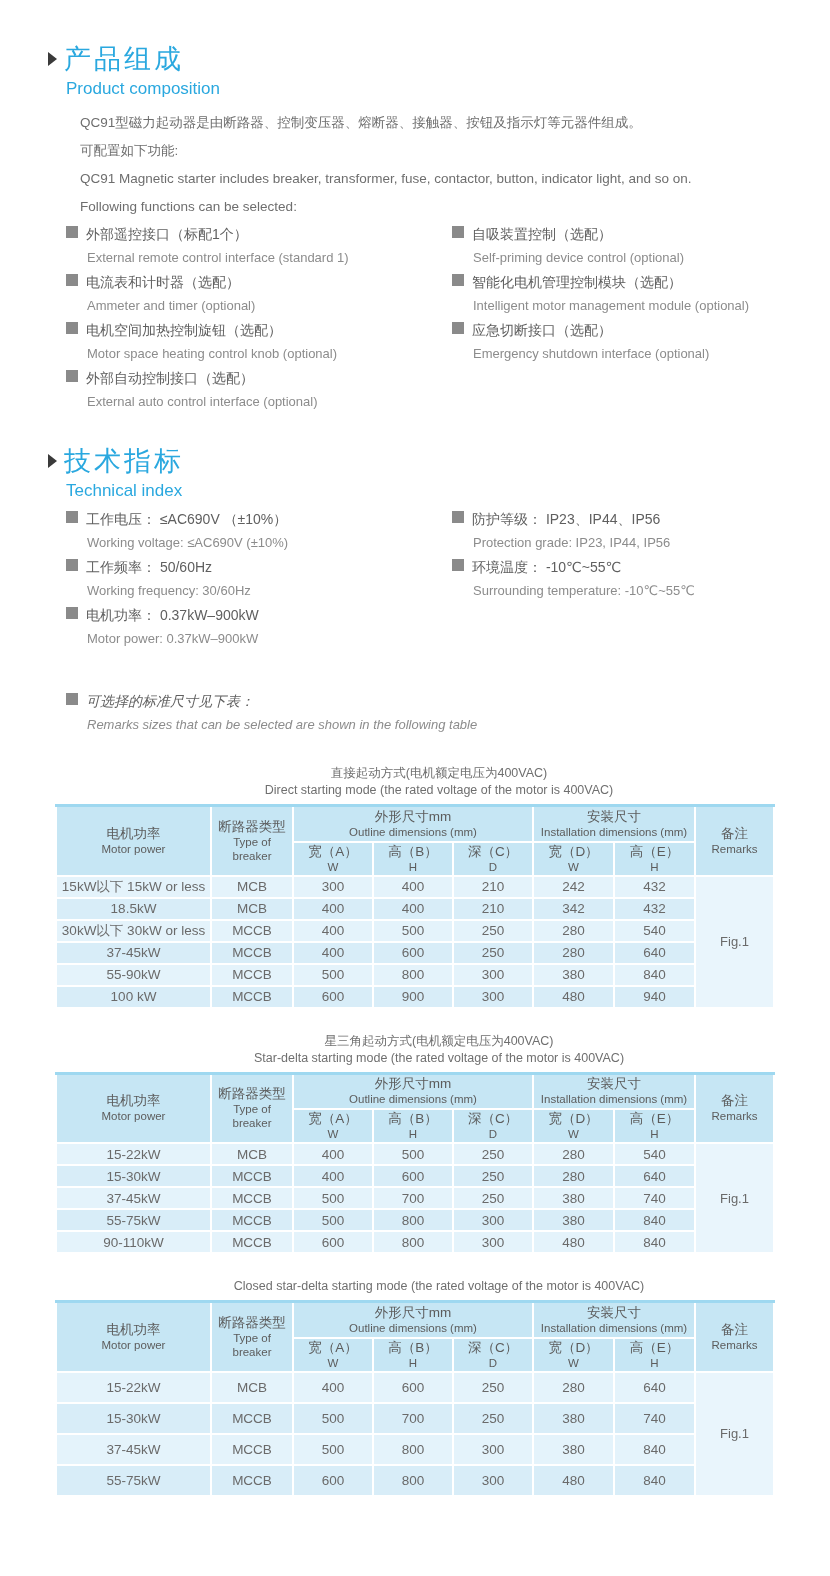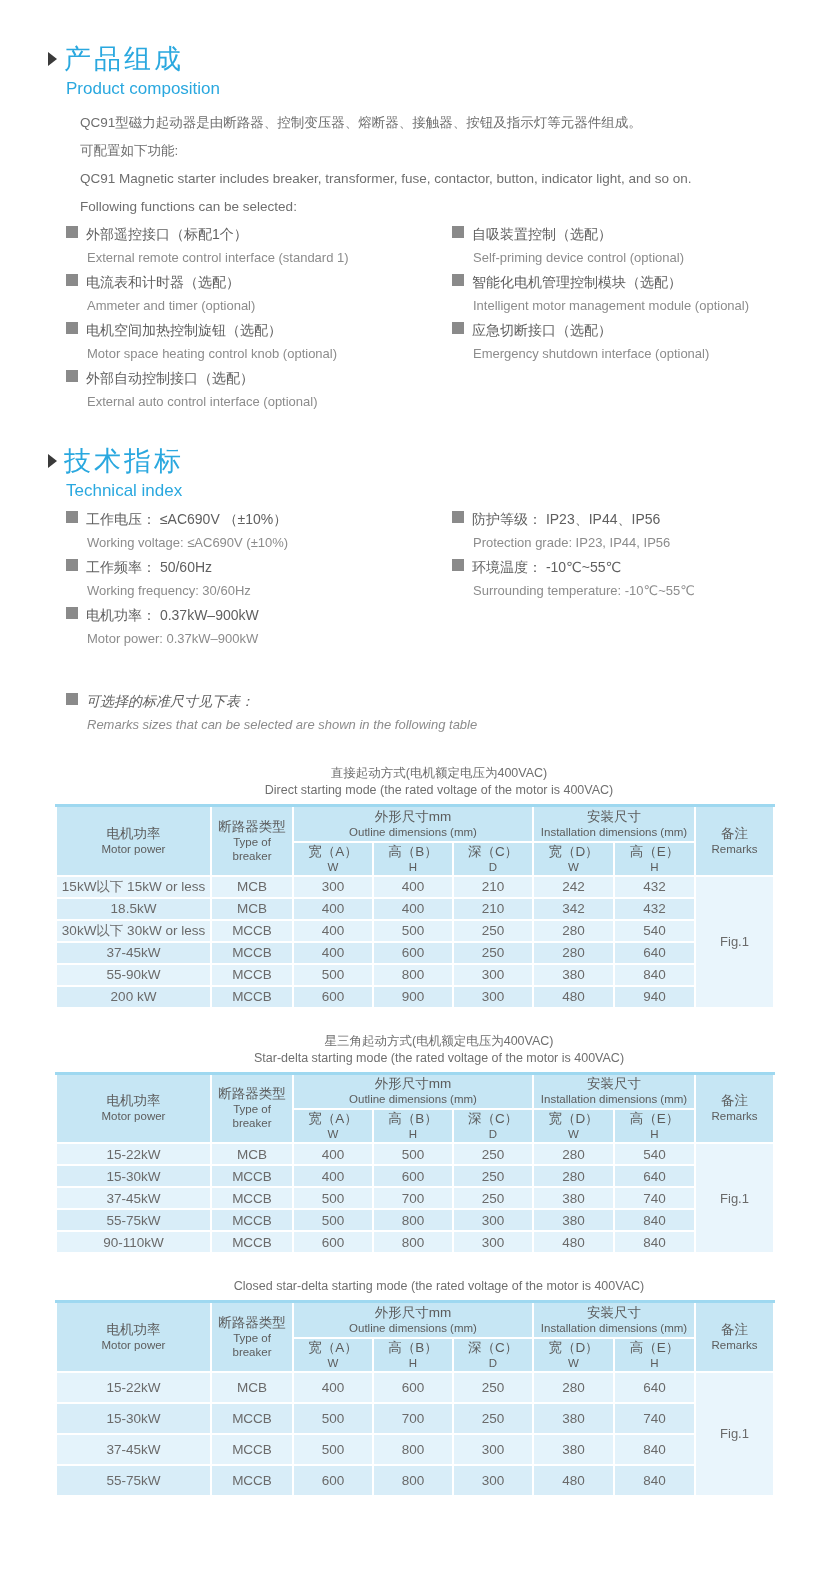--- a/index.html
+++ b/index.html
@@ -301,21 +301,21 @@
         <tr>
           <td>55-90kW</td>
           <td>MCCB</td>
           <td>500</td>
           <td>800</td>
           <td>300</td>
           <td>380</td>
           <td>840</td>
         </tr>
         <tr>
-          <td>200 kW</td>
+          <td>100 kW</td>
           <td>MCCB</td>
           <td>600</td>
           <td>900</td>
           <td>300</td>
           <td>480</td>
           <td>940</td>
         </tr>
       </tbody>
   </table>
 

